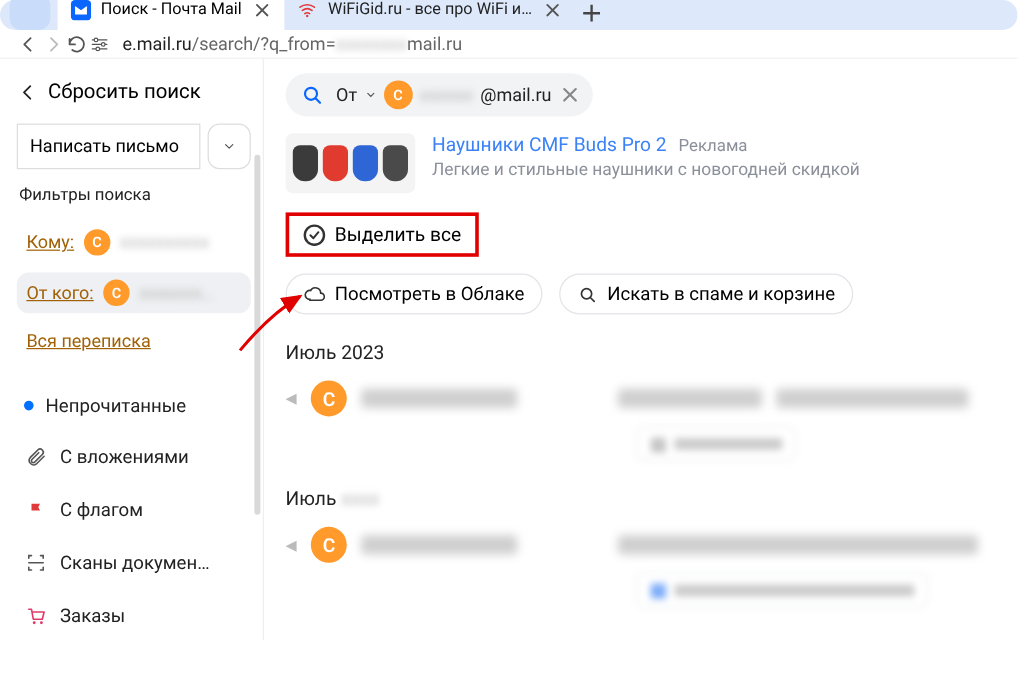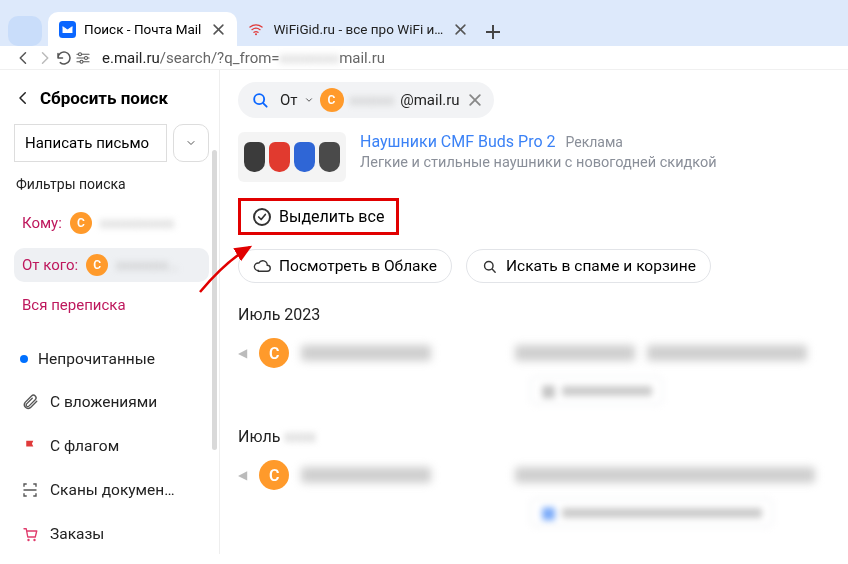--- a/index.html
+++ b/index.html
@@ -1,48 +1,48 @@
 <!DOCTYPE html>
 <html><head>
 <meta charset="utf-8">
 <style>
   * { box-sizing: border-box; margin: 0; padding: 0; font-family: -apple-system, BlinkMacSystemFont, "Segoe UI", Roboto, Arial, sans-serif; }
   body { width: 848px; height: 564px; background: #fff; overflow: hidden; position: relative; }
 
   
-  .tabstrip { height: 46px; background: #dde9fb; display: flex; align-items: flex-end; padding: 4px 8px 0 8px; gap: 0; }
+  .tabstrip { height: 25px; background: #dde9fb; display: flex; align-items: flex-end; padding: 4px 8px 0 8px; gap: 0; border-radius: 15px; }
   .tab-pill { width: 34px; height: 30px; background: #c9ddfa; border-radius: 10px; margin-right: 6px; }
   .tab { height: 34px; display: flex; align-items: center; padding: 0 10px; border-radius: 10px 10px 0 0; font-size: 13.5px; gap: 8px; min-width: 0; }
   .tab.active { background: #fff; position: relative; }
   .tab.inactive { background: transparent; color: #222; }
   .tab .title { white-space: nowrap; overflow: hidden; text-overflow: ellipsis; max-width: 170px; }
   .tab .fav { width: 18px; height: 18px; display: flex; align-items: center; justify-content: center; flex-shrink: 0; }
   .tab .close { width: 18px; height: 18px; display:flex;align-items:center;justify-content:center; cursor:pointer; color:#444; flex-shrink:0; }
   .newtab { width: 28px; height: 28px; display: flex; align-items: center; justify-content: center; cursor: pointer; color:#444; }
 
   .addrbar { height: 24px; background: #fff; border-bottom: 1px solid #f0f0f0; display: flex; align-items: center; padding: 10px 14px; }
   .nav-ico { width: 20px; height: 20px; color: #555; cursor: pointer; display:flex;align-items:center;justify-content:center; }
   .nav-ico.dis { color: #bbb; cursor: default; }
   .url-area { display: flex; align-items: center; gap: 10px; font-size: 15px; color: #666; }
   .url-area .host { color: #222; }
   .tune-ico { width:18px;height:18px;color:#555;}
 
   
   .app { display: flex; height: calc(564px - 80px); }
 
   .sidebar { width: 220px; border-right: 1px solid #eee; padding: 14px 10px 0 14px; display: flex; flex-direction: column; gap: 8px; position: relative; }
-  .reset-search { display: flex; align-items: center; gap: 8px; font-size: 17px; cursor: pointer; padding: 4px 0 8px 0; font-weight: bold; }
+  .reset-search { display: flex; align-items: center; gap: 8px; font-size: 17px; cursor: pointer; padding: 4px 0 8px 0; }
   .compose-row { display: flex; gap: 6px; }
   .compose-btn { flex: 1; border: 1px solid #ddd; border-radius: 0; padding: 9px 10px; font-size: 15px; background:#fff; cursor:pointer; text-align:left; }
   .compose-more { width: 36px; border: 1px solid #ddd; border-radius: 10px; display:flex;align-items:center;justify-content:center; cursor:pointer; background:#fff; }
   .filters-title { font-size: 14px; color: #222; padding: 6px 2px; }
 
   .chip-row { display: flex; align-items: center; gap: 8px; font-size: 15px; padding: 6px 8px; border-radius: 10px; cursor:pointer; }
   .chip-row.selected { background: #eef0f3; }
-  .chip-row .lbl { color: #be185d; }
+  .chip-row .lbl { color: #a16207; text-decoration: underline; }
   .chip-row .blurv { color: #b8b8b8; filter: blur(3px); white-space:nowrap; overflow:hidden; }
   .avatar-sm { width: 22px; height: 22px; border-radius: 50%; background: #ff9a2b; color:#fff; font-size:12px; display:flex;align-items:center;justify-content:center; font-weight:600; flex-shrink:0;}
   .side-item { display:flex; align-items:center; gap:10px; font-size:15.5px; padding:8px 6px; cursor:pointer; color:#222; }
   .side-item .dot { width:8px;height:8px;border-radius:50%;background:#0070ff; }
   .side-item .ico { width:20px;height:20px;display:flex;align-items:center;justify-content:center;color:#444; }
   .side-item.flag .ico { color:#e03a3a; }
   .side-scroll { position:absolute; right:2px; top:80px; width:5px; height:300px; background:#d9d9d9; border-radius:3px; }
 
   .main { flex:1; padding: 12px 18px 0 18px; overflow:hidden; }
   .search-pill { display:inline-flex; align-items:center; background:#f2f3f5; border-radius: 22px; padding: 6px 10px 6px 12px; gap: 10px; justify-content: center; }

